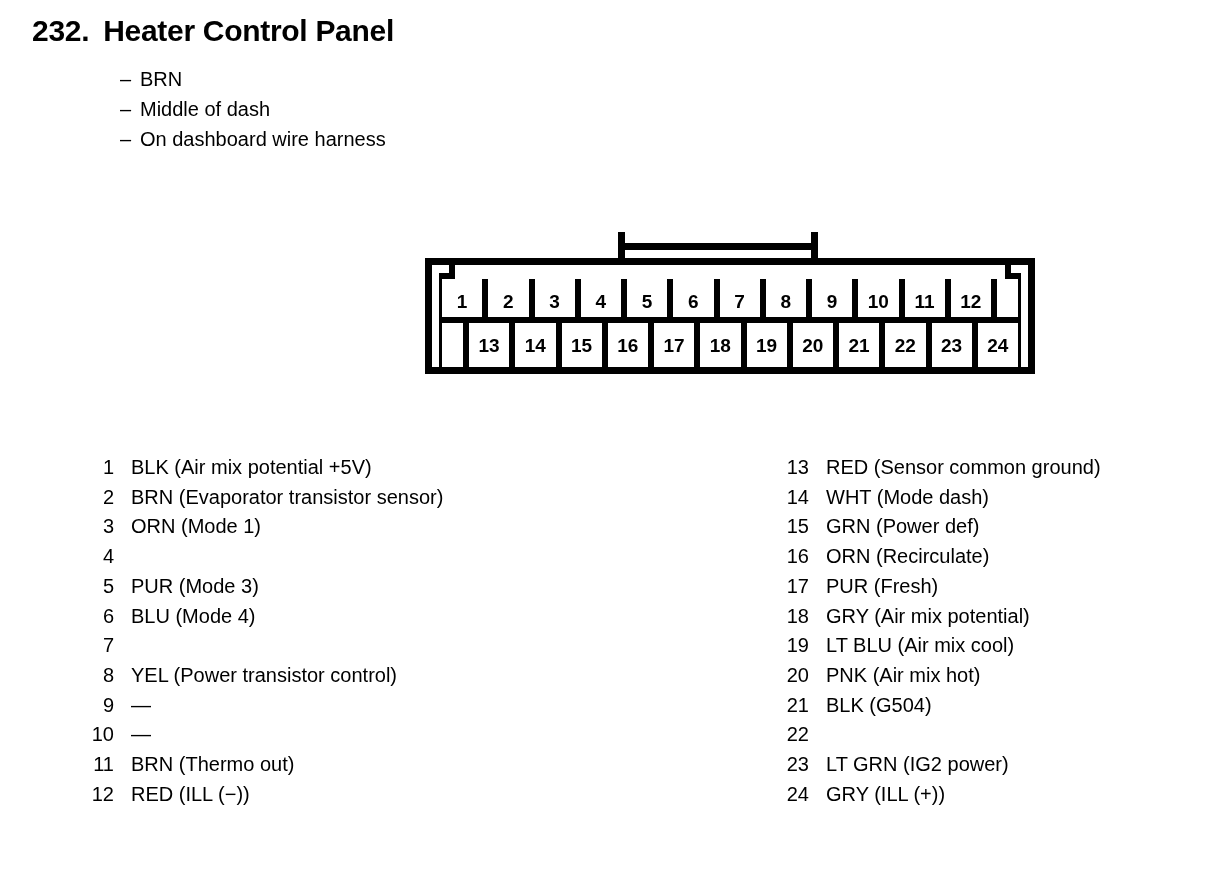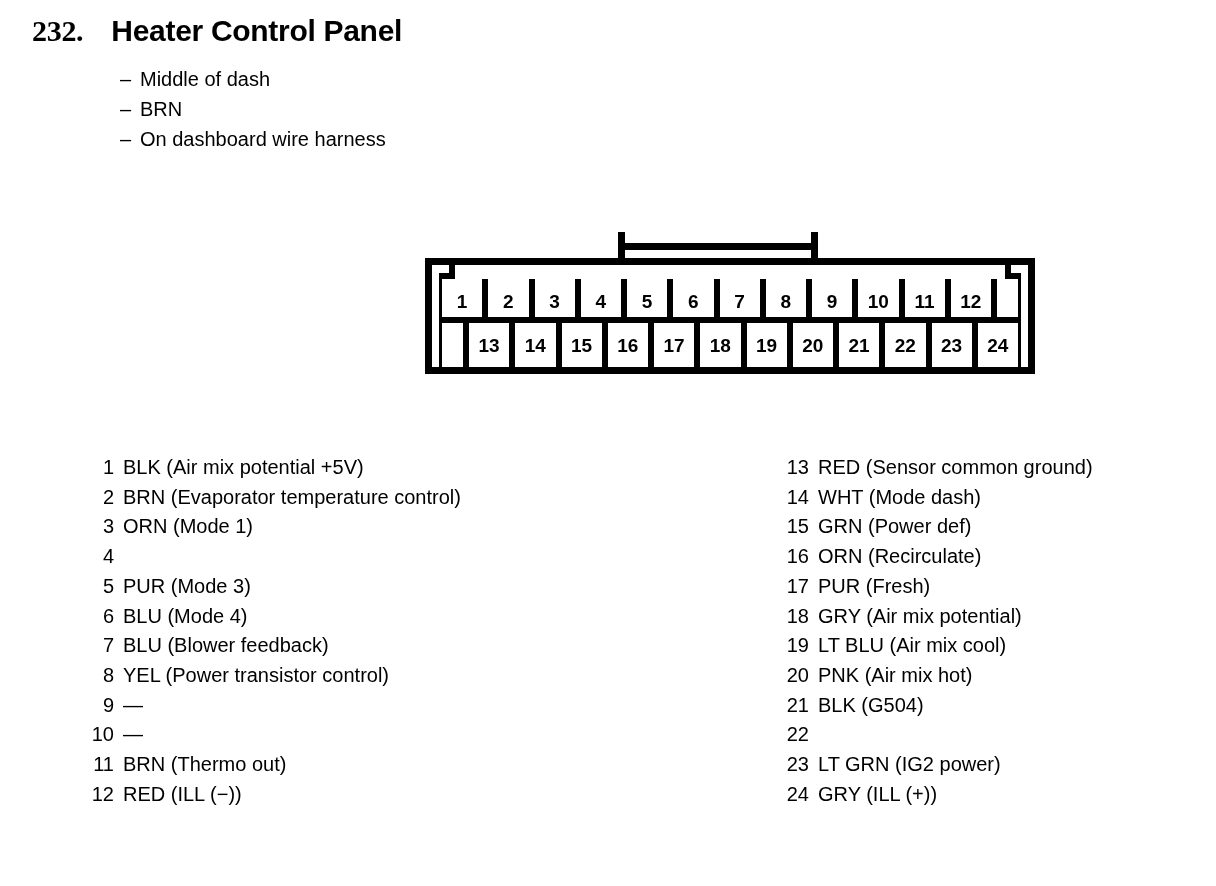--- a/index.html
+++ b/index.html
@@ -19,21 +19,21 @@
   
   .page-title {
     position: absolute;
     left: 32px;
     top: 14px;
     font-size: 30px;
     font-weight: bold;
     letter-spacing: -0.3px;
     white-space: nowrap;
   }
-  .page-title .title-num { margin-right: 28px; font-family: Liberation Serif, serif; }
+  .page-title .title-num { margin-right: 14px; }
 
   .meta-list {
     position: absolute;
     left: 120px;
     top: 64px;
     font-size: 20px;
     line-height: 30px;
   }
   .meta-row { white-space: nowrap; }
   .meta-dash {
@@ -164,35 +164,35 @@
   .pin-row {
     display: flex;
     align-items: baseline;
     white-space: nowrap;
   }
   .pin-num {
     width: 28px;
     text-align: right;
     flex: 0 0 28px;
   }
-  .pin-label { margin-left: 9px; }
+  .pin-label { margin-left: 17px; }
 </style>
 </head>
 <body>
 
 <div class="page-title">
   <span class="title-num">232.</span><span>Heater Control Panel</span>
 </div>
 
 <div class="meta-list">
   <div class="meta-row">
+    <span class="meta-dash">–</span><span>BRN</span>
+  </div>
+  <div class="meta-row">
     <span class="meta-dash">–</span><span>Middle of dash</span>
-  </div>
-  <div class="meta-row">
-    <span class="meta-dash">–</span><span>BRN</span>
   </div>
   <div class="meta-row">
     <span class="meta-dash">–</span><span>On dashboard wire harness</span>
   </div>
 </div>
 
 <div class="connector">
 
   <div class="latch">
     <div class="latch-post left"></div>
@@ -240,40 +240,39 @@
   </div>
 </div>
 
 <div class="legend left">
   <div class="pin-row">
     <span class="pin-num">1</span>
     <span class="pin-label">BLK (Air mix potential +5V)</span>
   </div>
   <div class="pin-row">
     <span class="pin-num">2</span>
-    <span class="pin-label">BRN (Evaporator temperature control)</span>
+    <span class="pin-label">BRN (Evaporator transistor sensor)</span>
   </div>
   <div class="pin-row">
     <span class="pin-num">3</span>
     <span class="pin-label">ORN (Mode 1)</span>
   </div>
   <div class="pin-row">
     <span class="pin-num">4</span>
   </div>
   <div class="pin-row">
     <span class="pin-num">5</span>
     <span class="pin-label">PUR (Mode 3)</span>
   </div>
   <div class="pin-row">
     <span class="pin-num">6</span>
     <span class="pin-label">BLU (Mode 4)</span>
   </div>
   <div class="pin-row">
     <span class="pin-num">7</span>
-    <span class="pin-label">BLU (Blower feedback)</span>
   </div>
   <div class="pin-row">
     <span class="pin-num">8</span>
     <span class="pin-label">YEL (Power transistor control)</span>
   </div>
   <div class="pin-row">
     <span class="pin-num">9</span>
     <span class="pin-label">—</span>
   </div>
   <div class="pin-row">

